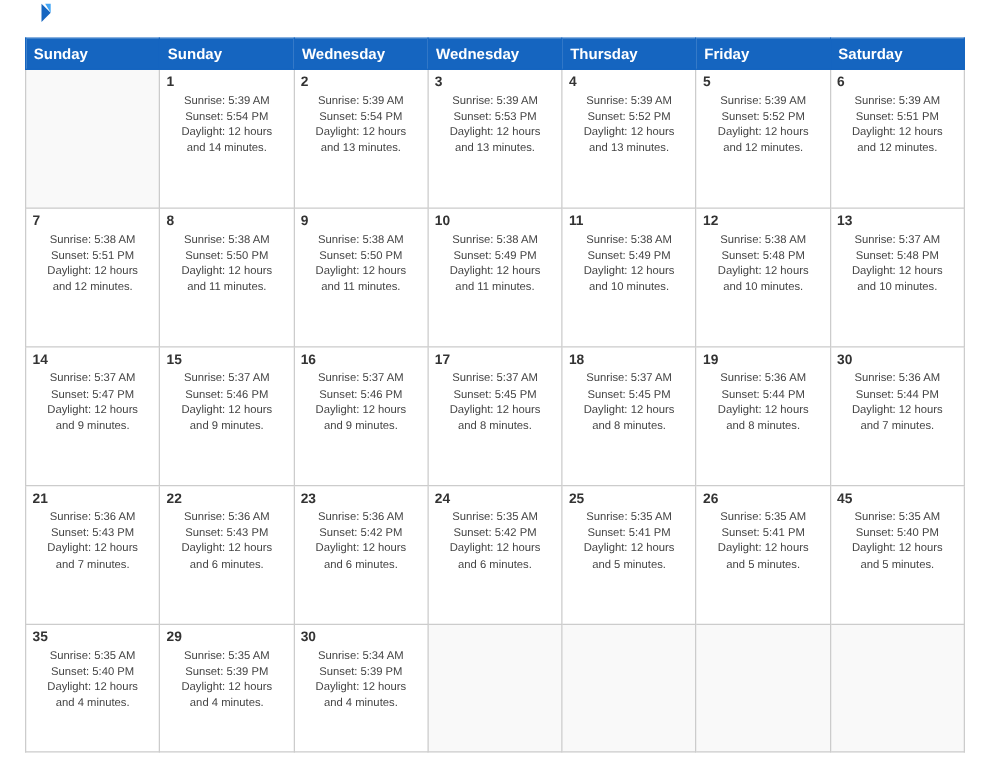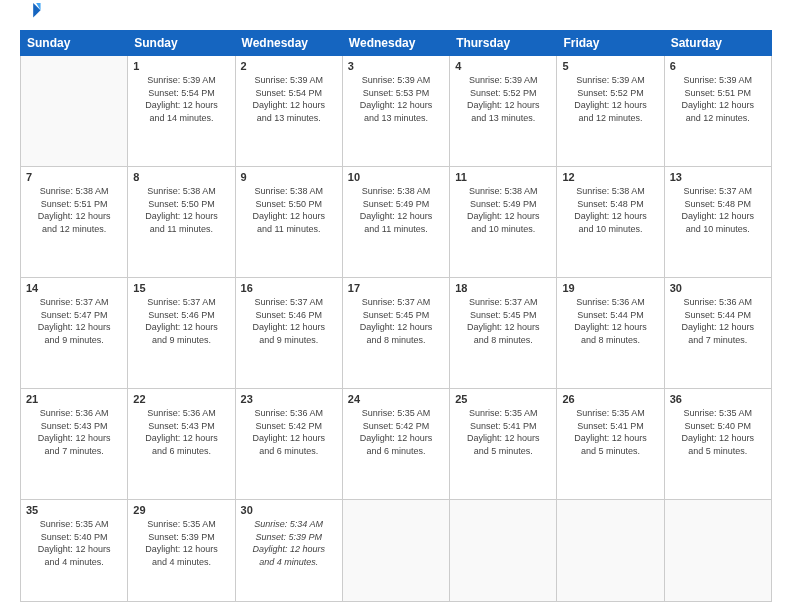--- a/index.html
+++ b/index.html
@@ -313,21 +313,21 @@
 and 5 minutes.</div>
           </td>
           <td>
             <div class="day-num">26</div>
             <div class="day-info" style="white-space: pre-line;">Sunrise: 5:35 AM
 Sunset: 5:41 PM
 Daylight: 12 hours
 and 5 minutes.</div>
           </td>
           <td>
-            <div class="day-num">36</div>
+            <div class="day-num">45</div>
             <div class="day-info" style="white-space: pre-line;">Sunrise: 5:35 AM
 Sunset: 5:40 PM
 Daylight: 12 hours
 and 5 minutes.</div>
           </td>
         </tr>
         <tr>
           <td>
             <div class="day-num">35</div>
             <div class="day-info" style="white-space: pre-line;">Sunrise: 5:35 AM
@@ -337,21 +337,21 @@
           </td>
           <td>
             <div class="day-num">29</div>
             <div class="day-info" style="white-space: pre-line;">Sunrise: 5:35 AM
 Sunset: 5:39 PM
 Daylight: 12 hours
 and 4 minutes.</div>
           </td>
           <td>
             <div class="day-num">30</div>
-            <div class="day-info" style="white-space: pre-line; font-style: italic;">Sunrise: 5:34 AM
+            <div class="day-info" style="white-space: pre-line;">Sunrise: 5:34 AM
 Sunset: 5:39 PM
 Daylight: 12 hours
 and 4 minutes.</div>
           </td>
           <td class="empty"></td>
           <td class="empty"></td>
           <td class="empty"></td>
           <td class="empty"></td>
         </tr>
       </tbody>

